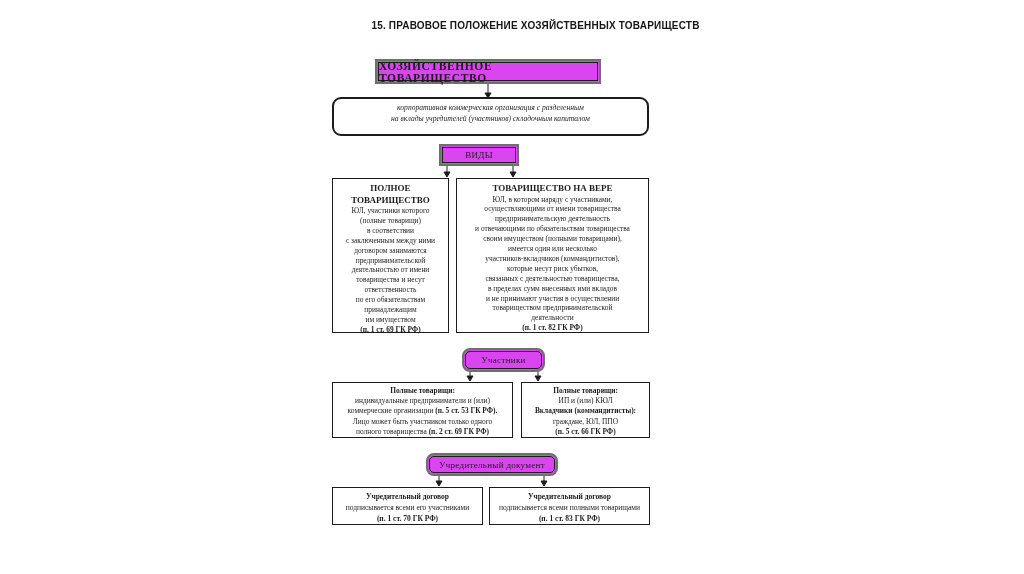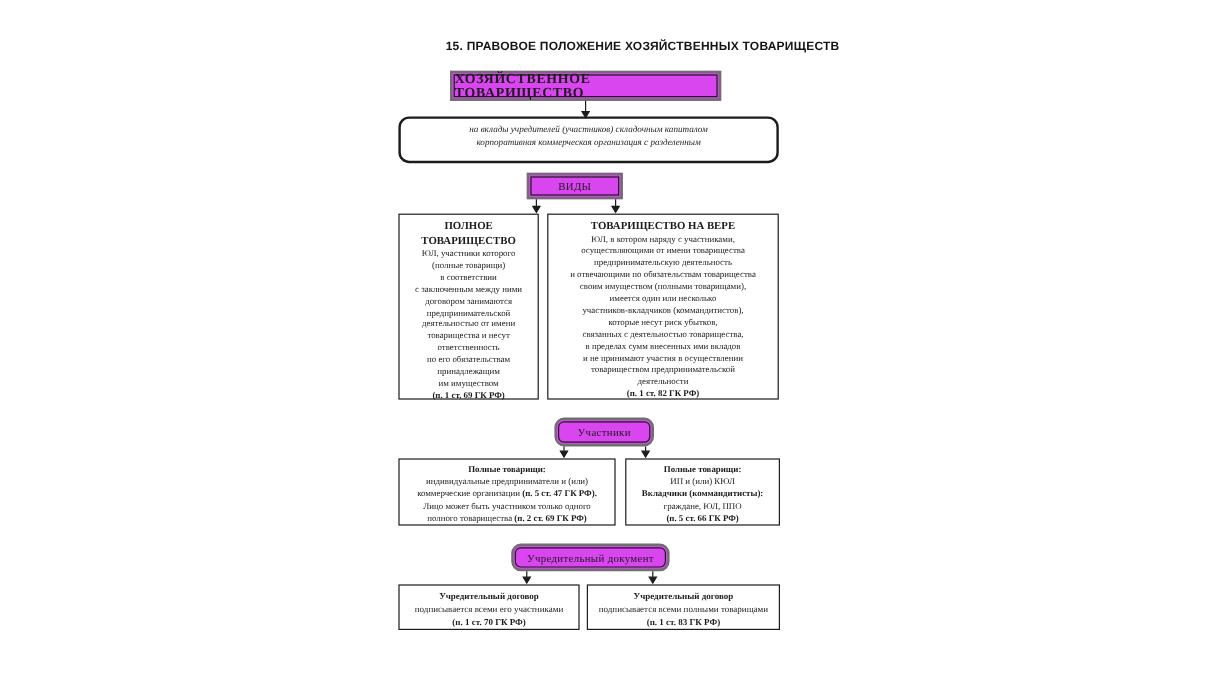--- a/index.html
+++ b/index.html
@@ -4,21 +4,21 @@
 <style>
   html,body { margin:0; padding:0; background:#ffffff; }
   .page {
     position:relative; width:1024px; height:574px; background:#ffffff;
     font-family:"Liberation Serif","DejaVu Serif",serif; color:#1c1c1c;
     overflow:hidden;
   }
   .abs { position:absolute; box-sizing:border-box; }
 
   .doc-title {
-    left:0; right:0; top:34px; text-align:center;
+    left:0; right:0; top:20px; text-align:center;
     font-family:"Liberation Sans","DejaVu Sans",sans-serif;
     font-weight:bold; font-size:10px; letter-spacing:0.2px; color:#151515;padding-left:47px;
   }
 
   
   .dbl { border:2px solid #6f6f6f; background:#d946ef; }
   .dbl > .inner {
     position:absolute; inset:1px; border:1px solid #1c1c1c;
     display:flex; align-items:center; justify-content:center;
   }
@@ -64,22 +64,22 @@
 
   <div class="abs doc-title">15. ПРАВОВОЕ ПОЛОЖЕНИЕ ХОЗЯЙСТВЕННЫХ ТОВАРИЩЕСТВ</div>
 
   <div class="abs dbl" style="left:375px; top:59px; width:226px; height:25px;">
     <div class="inner">
       <span class="root-label">ХОЗЯЙСТВЕННОЕ ТОВАРИЩЕСТВО</span>
     </div>
   </div>
 
   <div class="abs defbox" style="left:332px; top:97px; width:317px; height:39px;">
+      <div class="tl"><span class="i">корпоративная коммерческая организация с разделенным</span></div>
       <div class="tl"><span class="i">на вклады учредителей (участников) складочным капиталом</span></div>
-      <div class="tl"><span class="i">корпоративная коммерческая организация с разделенным</span></div>
     </div>
 
   <div class="abs dbl" style="left:439px; top:144px; width:80px; height:22px;">
     <div class="inner">
       <span class="tag-label">ВИДЫ</span>
     </div>
   </div>
 
   <div class="abs plain typebox" style="left:332px; top:178px; width:117px; height:155px;">
       <div class="tl"><span class="h">ПОЛНОЕ</span></div>
@@ -119,21 +119,21 @@
 
   <div class="abs dbl rnd" style="left:462px; top:348px; width:83px; height:24px;">
     <div class="inner">
       <span class="tag-label">Участники</span>
     </div>
   </div>
 
   <div class="abs plain partbox" style="left:332px; top:382px; width:181px; height:56px;">
       <div class="tl"><span class="b">Полные товарищи:</span></div>
       <div class="tl"><span>индивидуальные предприниматели и (или)</span></div>
-      <div class="tl"><span>коммерческие организации </span><span class="b">(п. 5 ст. 47 ГК РФ).</span></div>
+      <div class="tl"><span>коммерческие организации </span><span class="b">(п. 5 ст. 53 ГК РФ).</span></div>
       <div class="tl"><span>Лицо может быть участником только одного</span></div>
       <div class="tl"><span>полного товарищества </span><span class="b">(п. 2 ст. 69 ГК РФ)</span></div>
     </div>
 
   <div class="abs plain partbox" style="left:521px; top:382px; width:129px; height:56px;">
       <div class="tl"><span class="b">Полные товарищи:</span></div>
       <div class="tl"><span>ИП и (или) КЮЛ</span></div>
       <div class="tl"><span class="b">Вкладчики (коммандитисты):</span></div>
       <div class="tl"><span>граждане, ЮЛ, ППО</span></div>
       <div class="tl"><span class="b">(п. 5 ст. 66 ГК РФ)</span></div>

